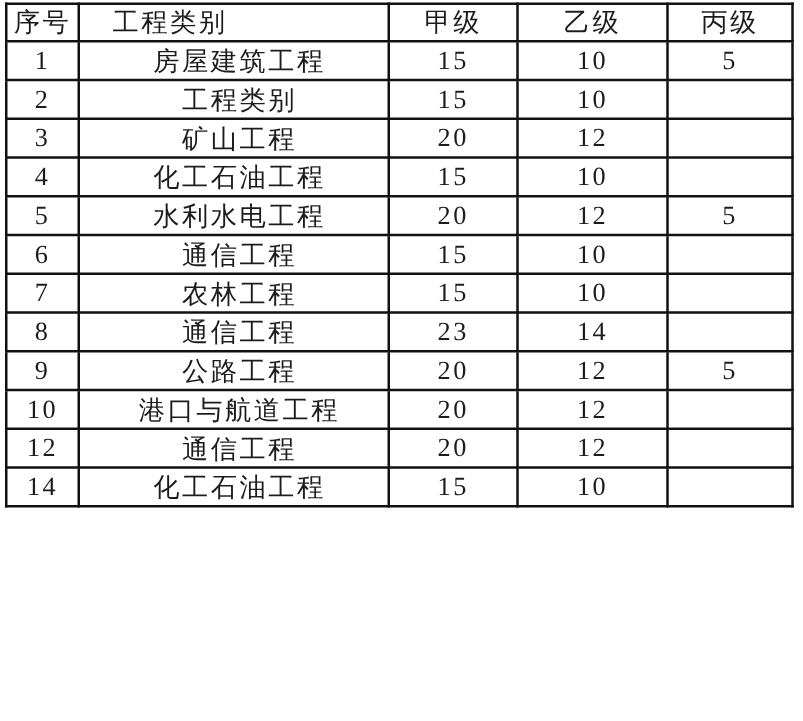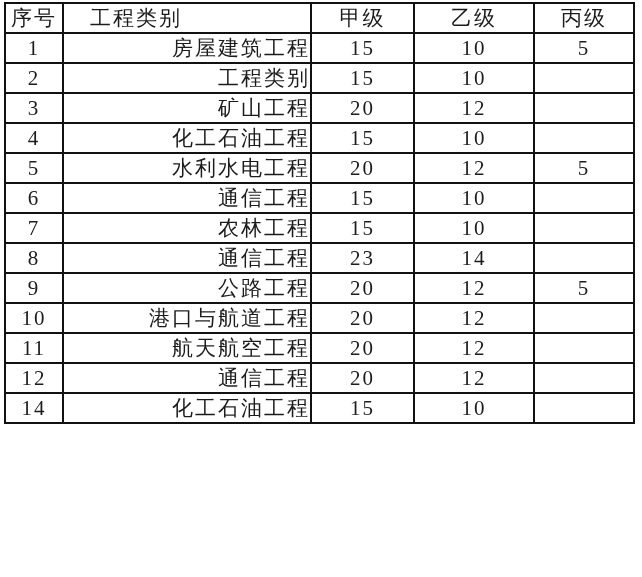--- a/index.html
+++ b/index.html
@@ -31,21 +31,21 @@
     font-size: 21px;
     font-weight: normal;
     text-align: center;
     vertical-align: middle;
     padding: 0;
     letter-spacing: 2px;
     overflow: hidden;
     white-space: nowrap;
   }
   table.qual-table td.cat {
-    text-align: right;
+    text-align: center;
     padding-left: 9px;
   }
   table.qual-table th.cat-header {
     text-align: left;
     padding-left: 26px;
     font-family: Liberation Mono, monospace;
   }
 </style>
 </head>
 <body>
@@ -133,27 +133,20 @@
           <td>5</td>
         </tr>
         <tr>
           <td>10</td>
           <td class="cat">港口与航道工程</td>
           <td>20</td>
           <td>12</td>
           <td></td>
         </tr>
         <tr>
-          <td>11</td>
-          <td class="cat">航天航空工程</td>
-          <td>20</td>
-          <td>12</td>
-          <td></td>
-        </tr>
-        <tr>
           <td>12</td>
           <td class="cat">通信工程</td>
           <td>20</td>
           <td>12</td>
           <td></td>
         </tr>
         <tr>
           <td>14</td>
           <td class="cat">化工石油工程</td>
           <td>15</td>

